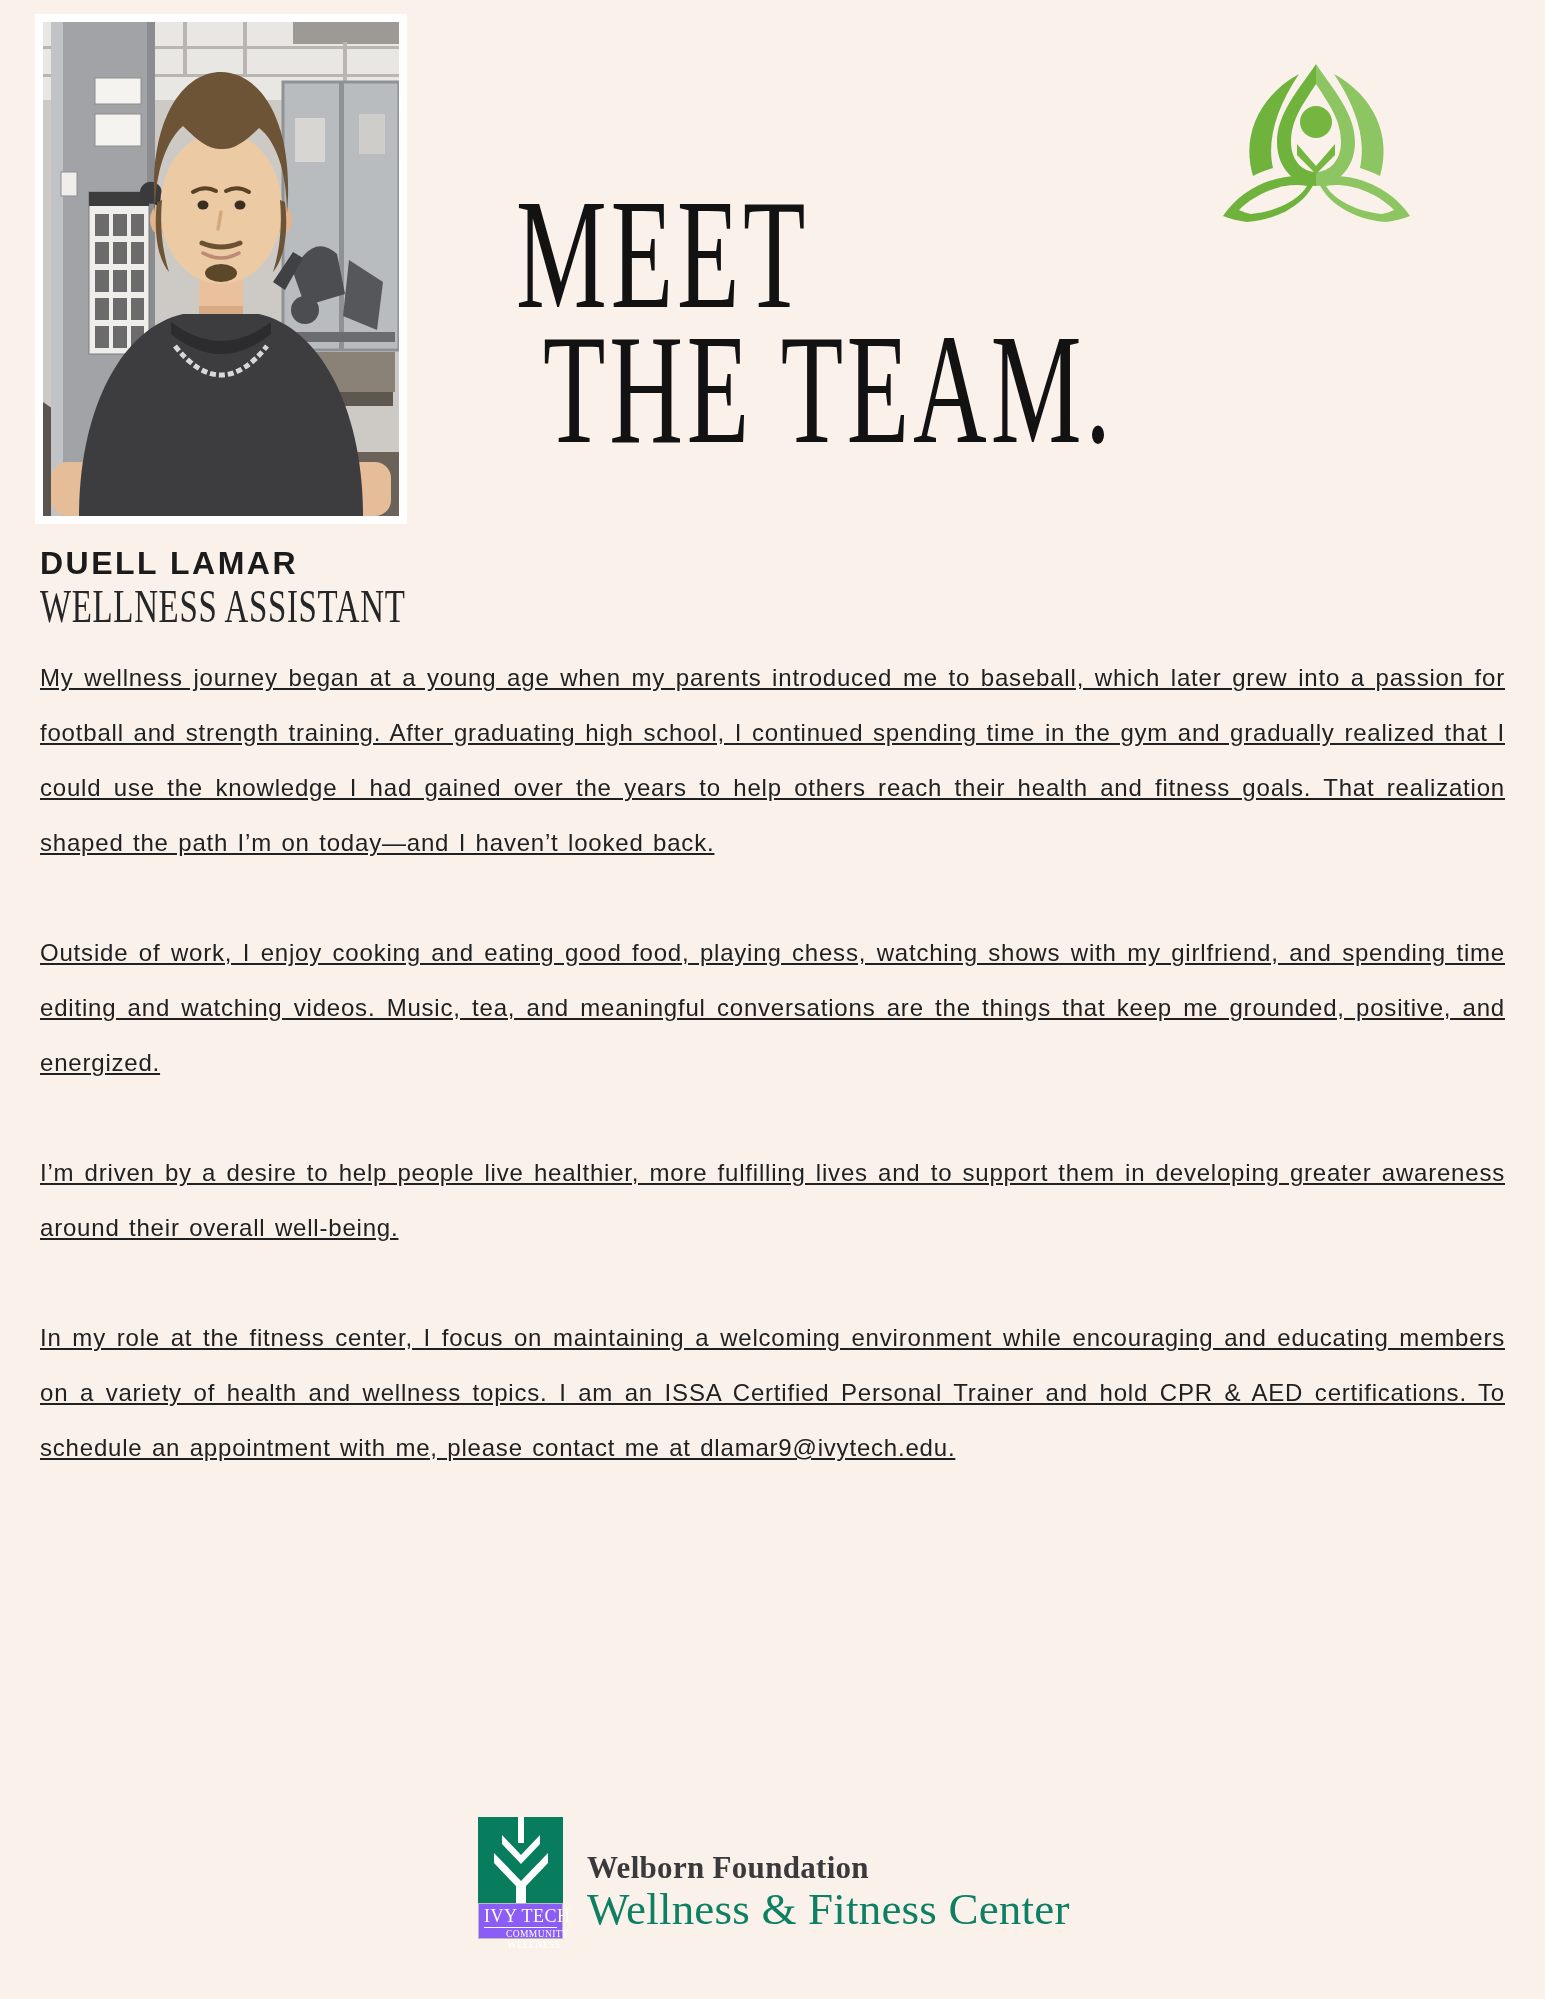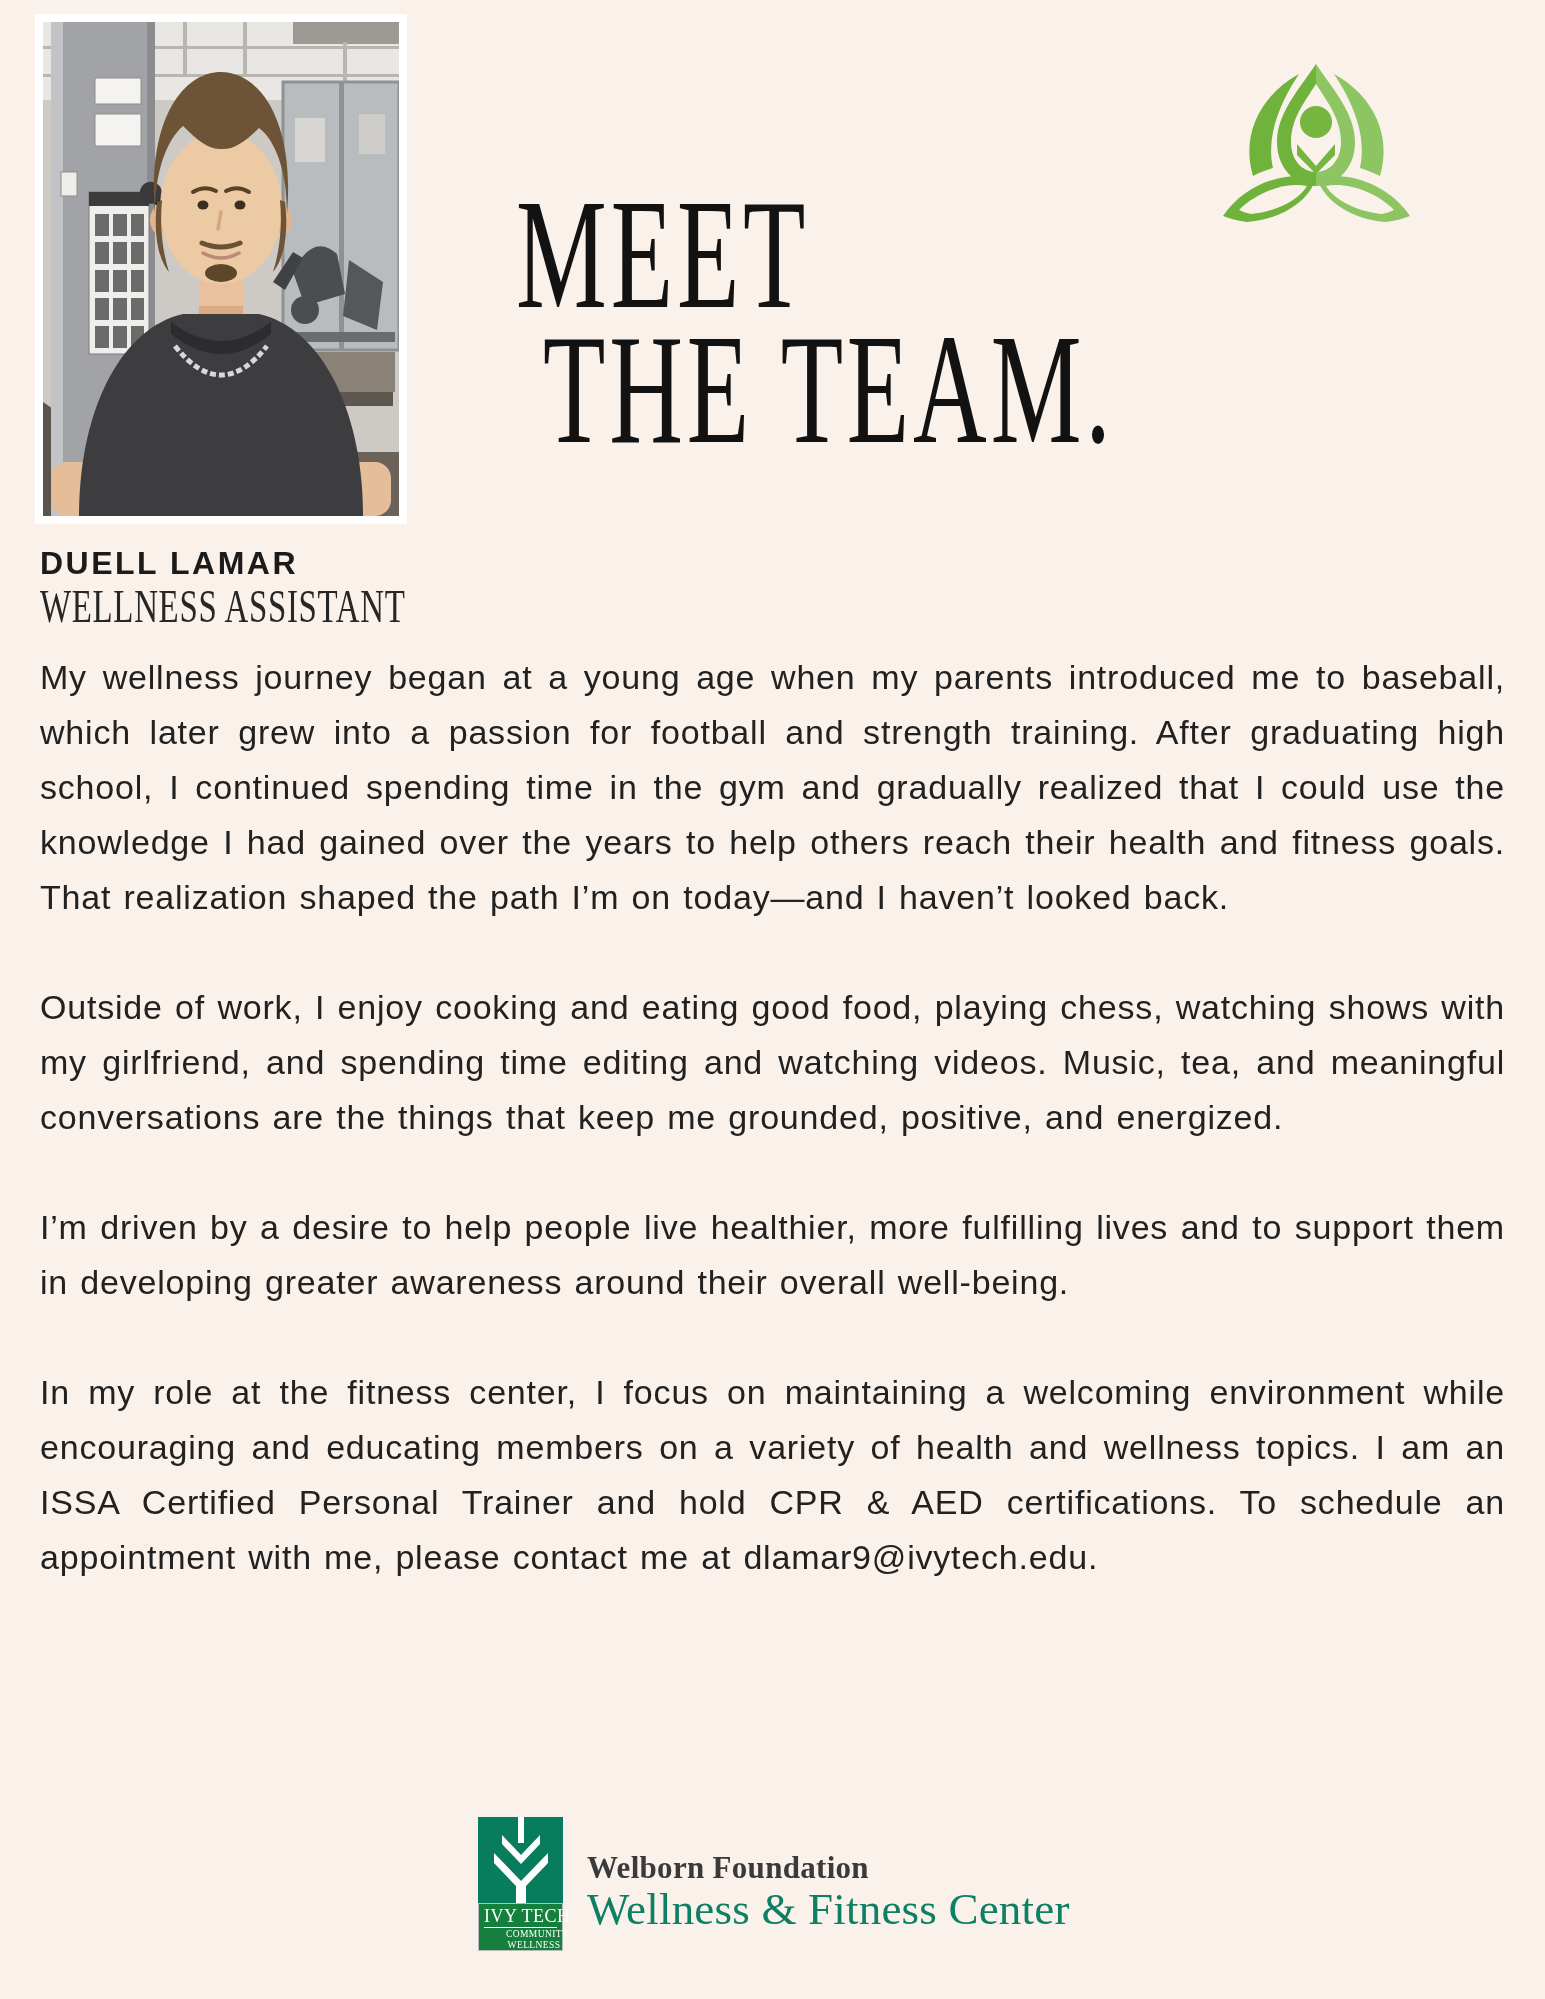--- a/index.html
+++ b/index.html
@@ -39,36 +39,36 @@
   .person-role{
     position:absolute;left:40px;top:583px;
     font-family:"Liberation Serif",serif;
     font-size:47px;line-height:47px;letter-spacing:1px;
     color:#262626;transform:scaleX(0.70);transform-origin:left top;
     white-space:nowrap;
   }
   
   .bio{
     position:absolute;left:40px;top:650px;width:1465px;
-    font-size:34px;line-height:55px;
+    font-size:24px;line-height:55px;
     letter-spacing:0.8px;word-spacing:2px;
-    text-align:justify;color:#212121;
+    text-align:justify;color:#212121;text-decoration:underline;
   }
   .bio p{margin:0 0 55px 0;}
   .bio p:last-child{margin-bottom:0;}
   
   .footer{
     position:absolute;left:478px;top:1817px;
     display:flex;align-items:flex-start;
   }
   .ivy-logo{width:85px;}
   .ivy-green{width:85px;height:86px;background:#087d5e;}
   .ivy-green svg{display:block;}
   .ivy-gray{
-    width:85px;height:48px;background:#15803d;
+    width:85px;height:36px;background:#8b5cf6;
     box-sizing:border-box;border:1px solid #b9bbbd;
     text-align:center;color:#ffffff;
     font-family:"Liberation Serif",serif;
   }
   .ivy-gray .ivy-name{
     font-size:18px;line-height:22px;letter-spacing:0.5px;
     border-bottom:1.5px solid #ffffff;margin:1px 5px 1px 5px;
     white-space:nowrap;
   }
   .ivy-gray .ivy-sub{

